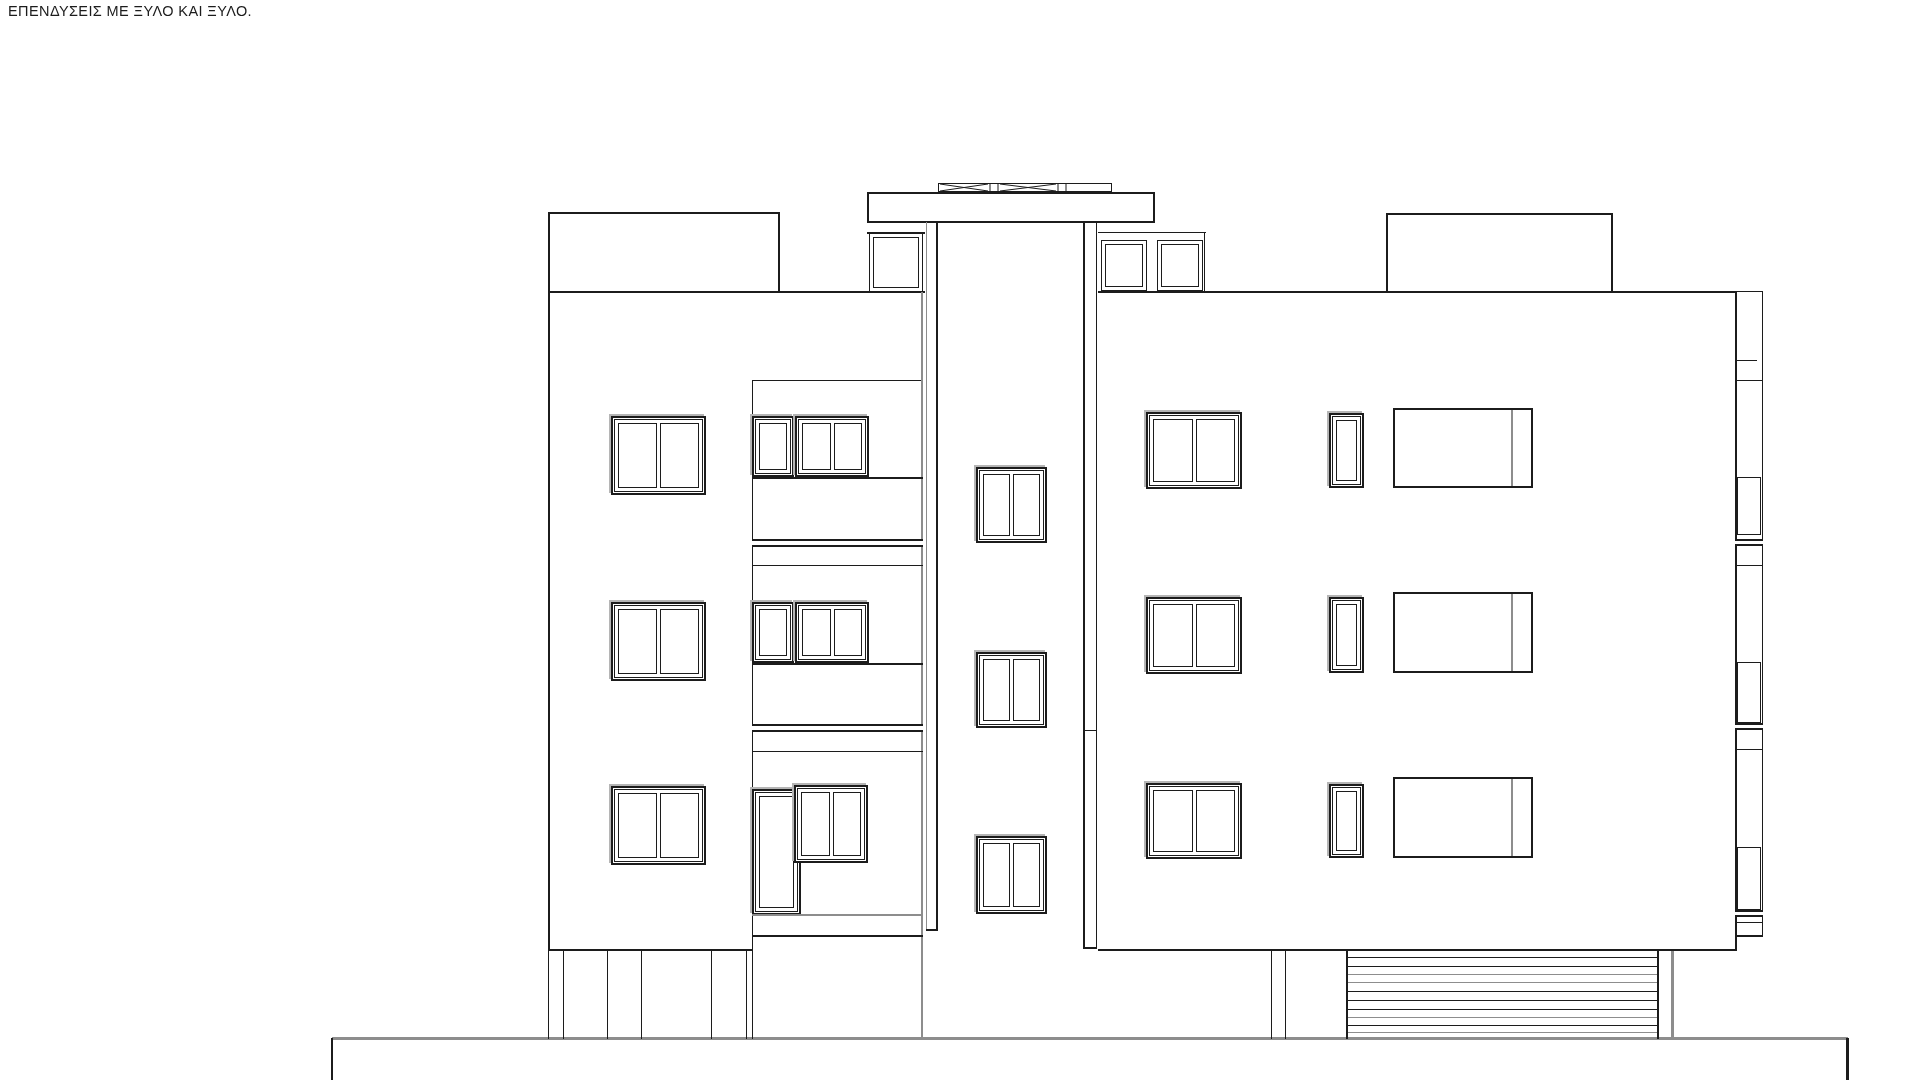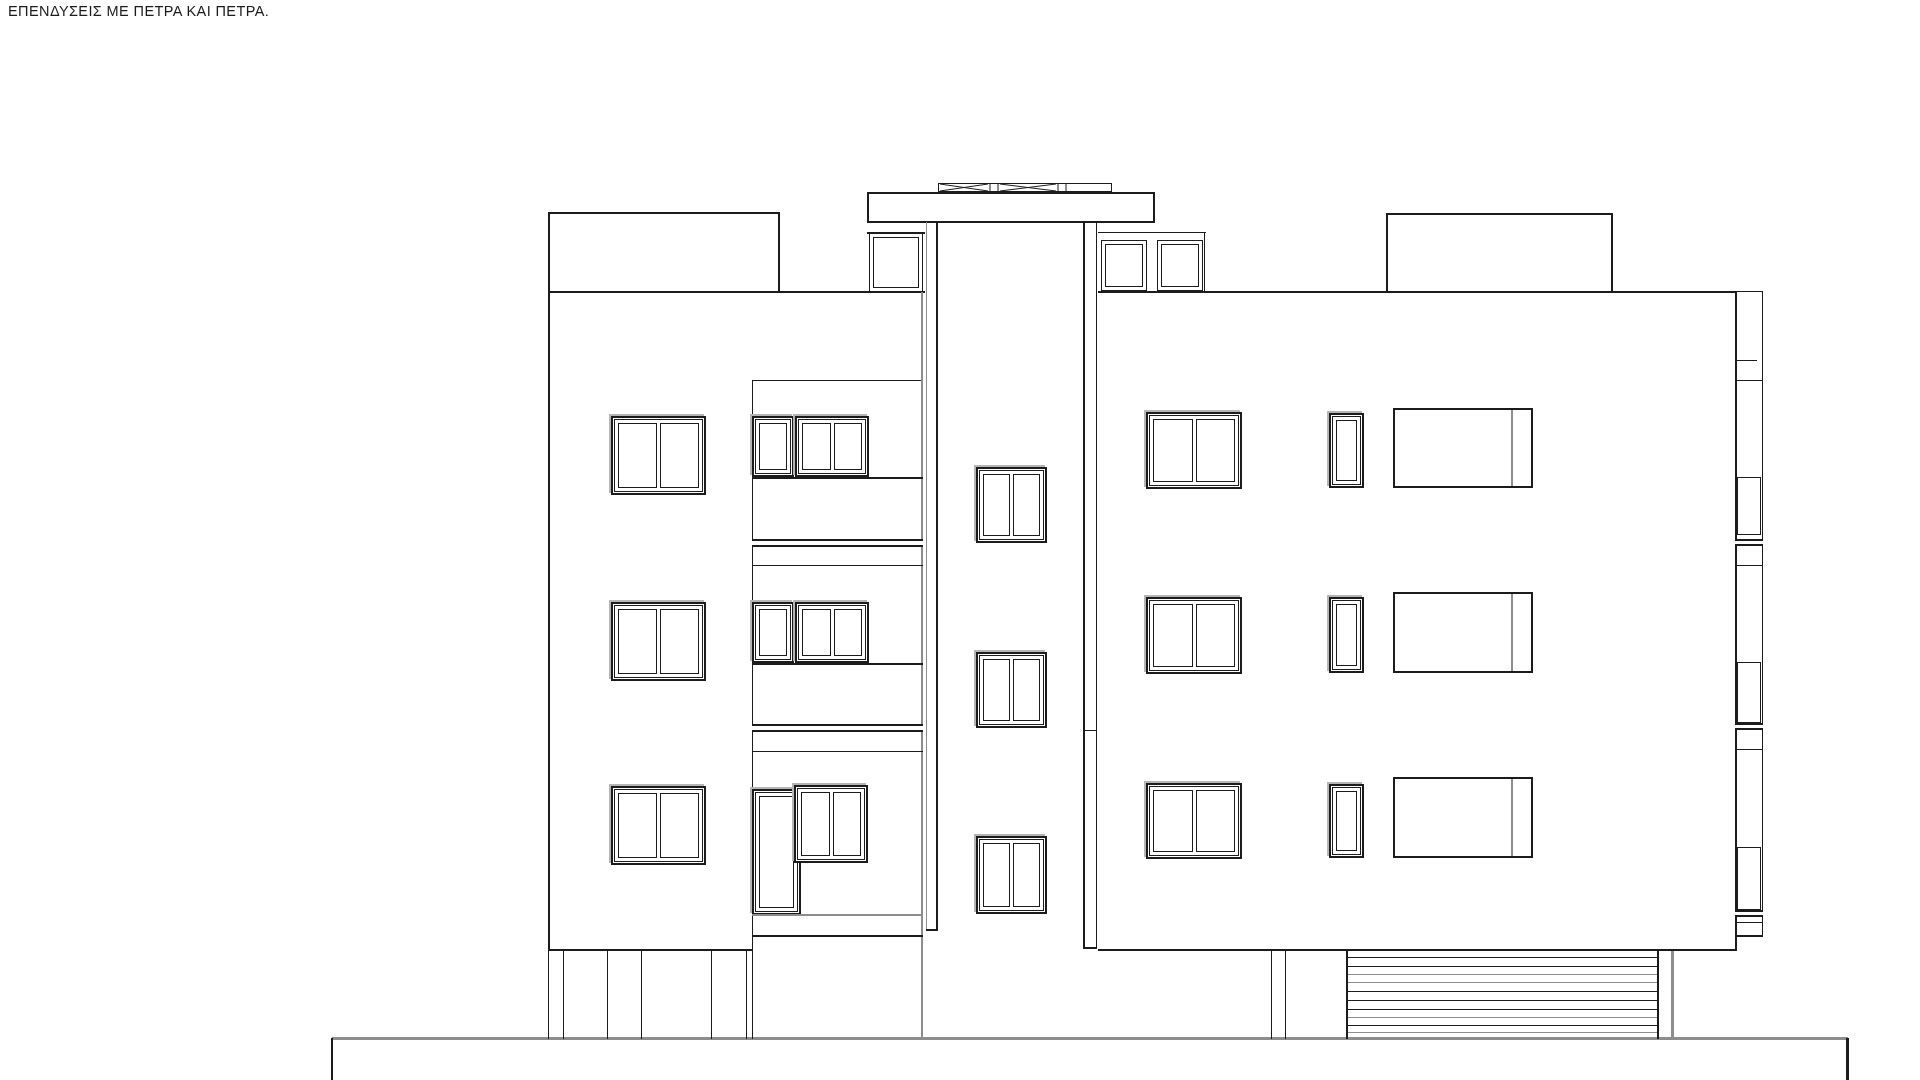--- a/index.html
+++ b/index.html
@@ -46,21 +46,21 @@
   .pier{position:absolute;border-left:1px solid var(--ink);border-right:1px solid var(--ink);box-sizing:border-box;}
   
   .garage{position:absolute;border-left:2px solid var(--ink);border-right:2px solid var(--ink);box-sizing:border-box;}
   .garage .gl{position:absolute;left:0;right:0;height:1px;}
 </style>
 </head>
 <body>
 
 <div id="sheet">
 
-  <div class="note">ΕΠΕΝΔΥΣΕΙΣ ΜΕ ΠΕΤΡΑ ΚΑΙ ΠΕΤΡΑ.</div>
+  <div class="note">ΕΠΕΝΔΥΣΕΙΣ ΜΕ ΞΥΛΟ ΚΑΙ ΞΥΛΟ.</div>
 
   <div class="ghl" style="left:332px;top:1037px;width:1516px;height:3px"></div>
   <div class="vl" style="left:331px;top:1038px;width:2px;height:42px"></div>
   <div class="vl" style="left:1846px;top:1038px;width:3px;height:42px"></div>
 
   <div class="pier" style="left:548px;top:950px;width:16px;height:89px"></div>
   <div class="pier" style="left:607px;top:950px;width:35px;height:89px"></div>
   <div class="pier" style="left:711px;top:950px;width:36px;height:89px"></div>
   <div class="pier" style="left:1271px;top:949px;width:15px;height:90px"></div>
 

